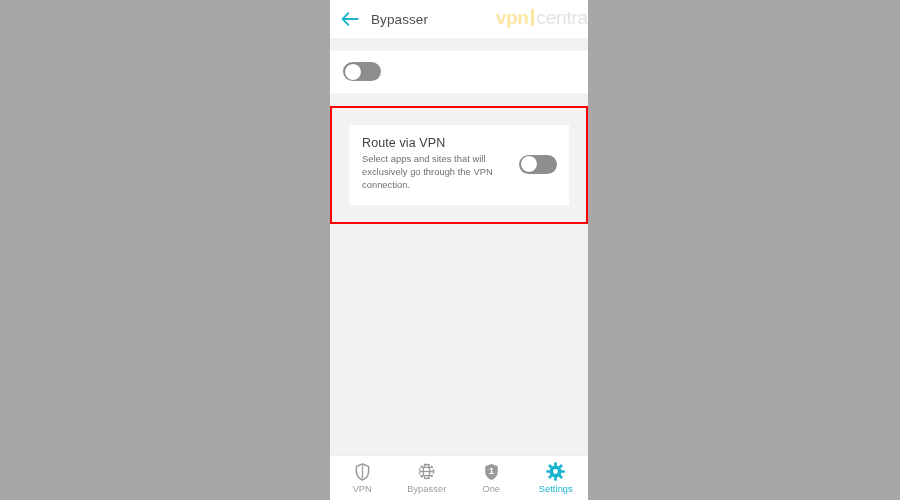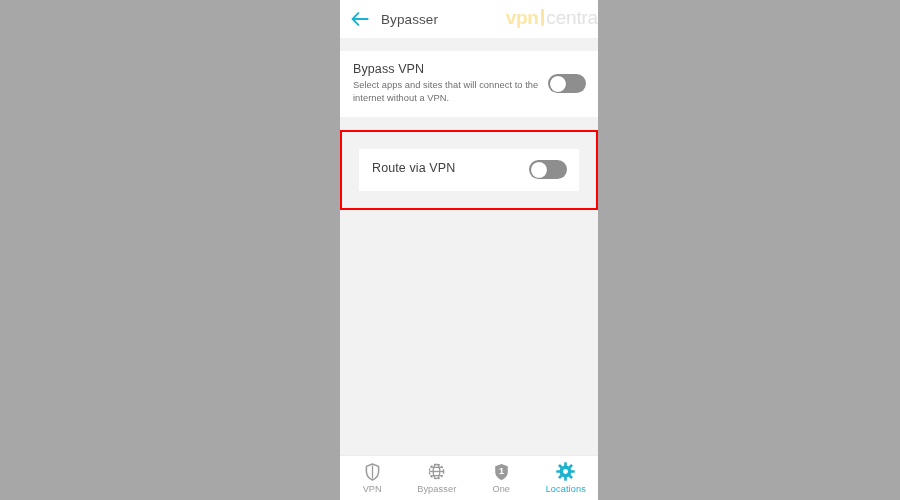--- a/index.html
+++ b/index.html
@@ -12,21 +12,21 @@
 
   body {
     background: #a7a7a7;
     font-family: "Liberation Sans", sans-serif;
     position: relative;
   }
 
   
   #phone {
     position: absolute;
-    left: 340px;
+    left: 330px;
     top: 0;
     width: 258px;
     height: 500px;
     background: #f2f2f2;
     overflow: hidden;
     display: flex;
     flex-direction: column;
   }
 
   
@@ -202,33 +202,30 @@
     <div id="brand-logo">
       <span id="brand-vpn">vpn</span>
       <span id="brand-sep"></span>
       <span id="brand-central">central</span>
     </div>
   </div>
 
   <div id="content">
 
     <div class="card" id="card-bypass">
-      <div class="card-text">
-        <div class="card-title">Bypass VPN</div>
-        <div class="card-desc">Select apps and sites that will connect to the internet without a VPN.</div>
-      </div>
       <div class="toggle">
         <div class="knob"></div>
       </div>
     </div>
 
     <div id="card-route-wrap">
       <div class="card" id="card-route">
         <div class="card-text">
           <div class="card-title">Route via VPN</div>
+          <div class="card-desc">Select apps and sites that will exclusively go through the VPN connection.</div>
         </div>
         <div class="toggle">
           <div class="knob"></div>
         </div>
       </div>
     </div>
 
   </div>
 
   <div id="bottomnav">
@@ -275,17 +272,17 @@
             <rect x="15.4" y="8.6" width="4.4" height="2.8" rx="0.5"></rect>
             <rect x="8.6" y="0.2" width="2.8" height="4.4" rx="0.5" transform="rotate(45 10 10)"></rect>
             <rect x="8.6" y="15.4" width="2.8" height="4.4" rx="0.5" transform="rotate(45 10 10)"></rect>
             <rect x="0.2" y="8.6" width="4.4" height="2.8" rx="0.5" transform="rotate(45 10 10)"></rect>
             <rect x="15.4" y="8.6" width="4.4" height="2.8" rx="0.5" transform="rotate(45 10 10)"></rect>
           </g>
           <circle cx="10" cy="10" r="6.3" fill="#1ab3d0"></circle>
           <circle cx="10" cy="10" r="2.6" fill="#ffffff"></circle>
         </svg>
       </span>
-      <span class="nav-label">Locations</span>
+      <span class="nav-label">Settings</span>
     </div>
 
   </div>
 </div>
 
 </body></html>

